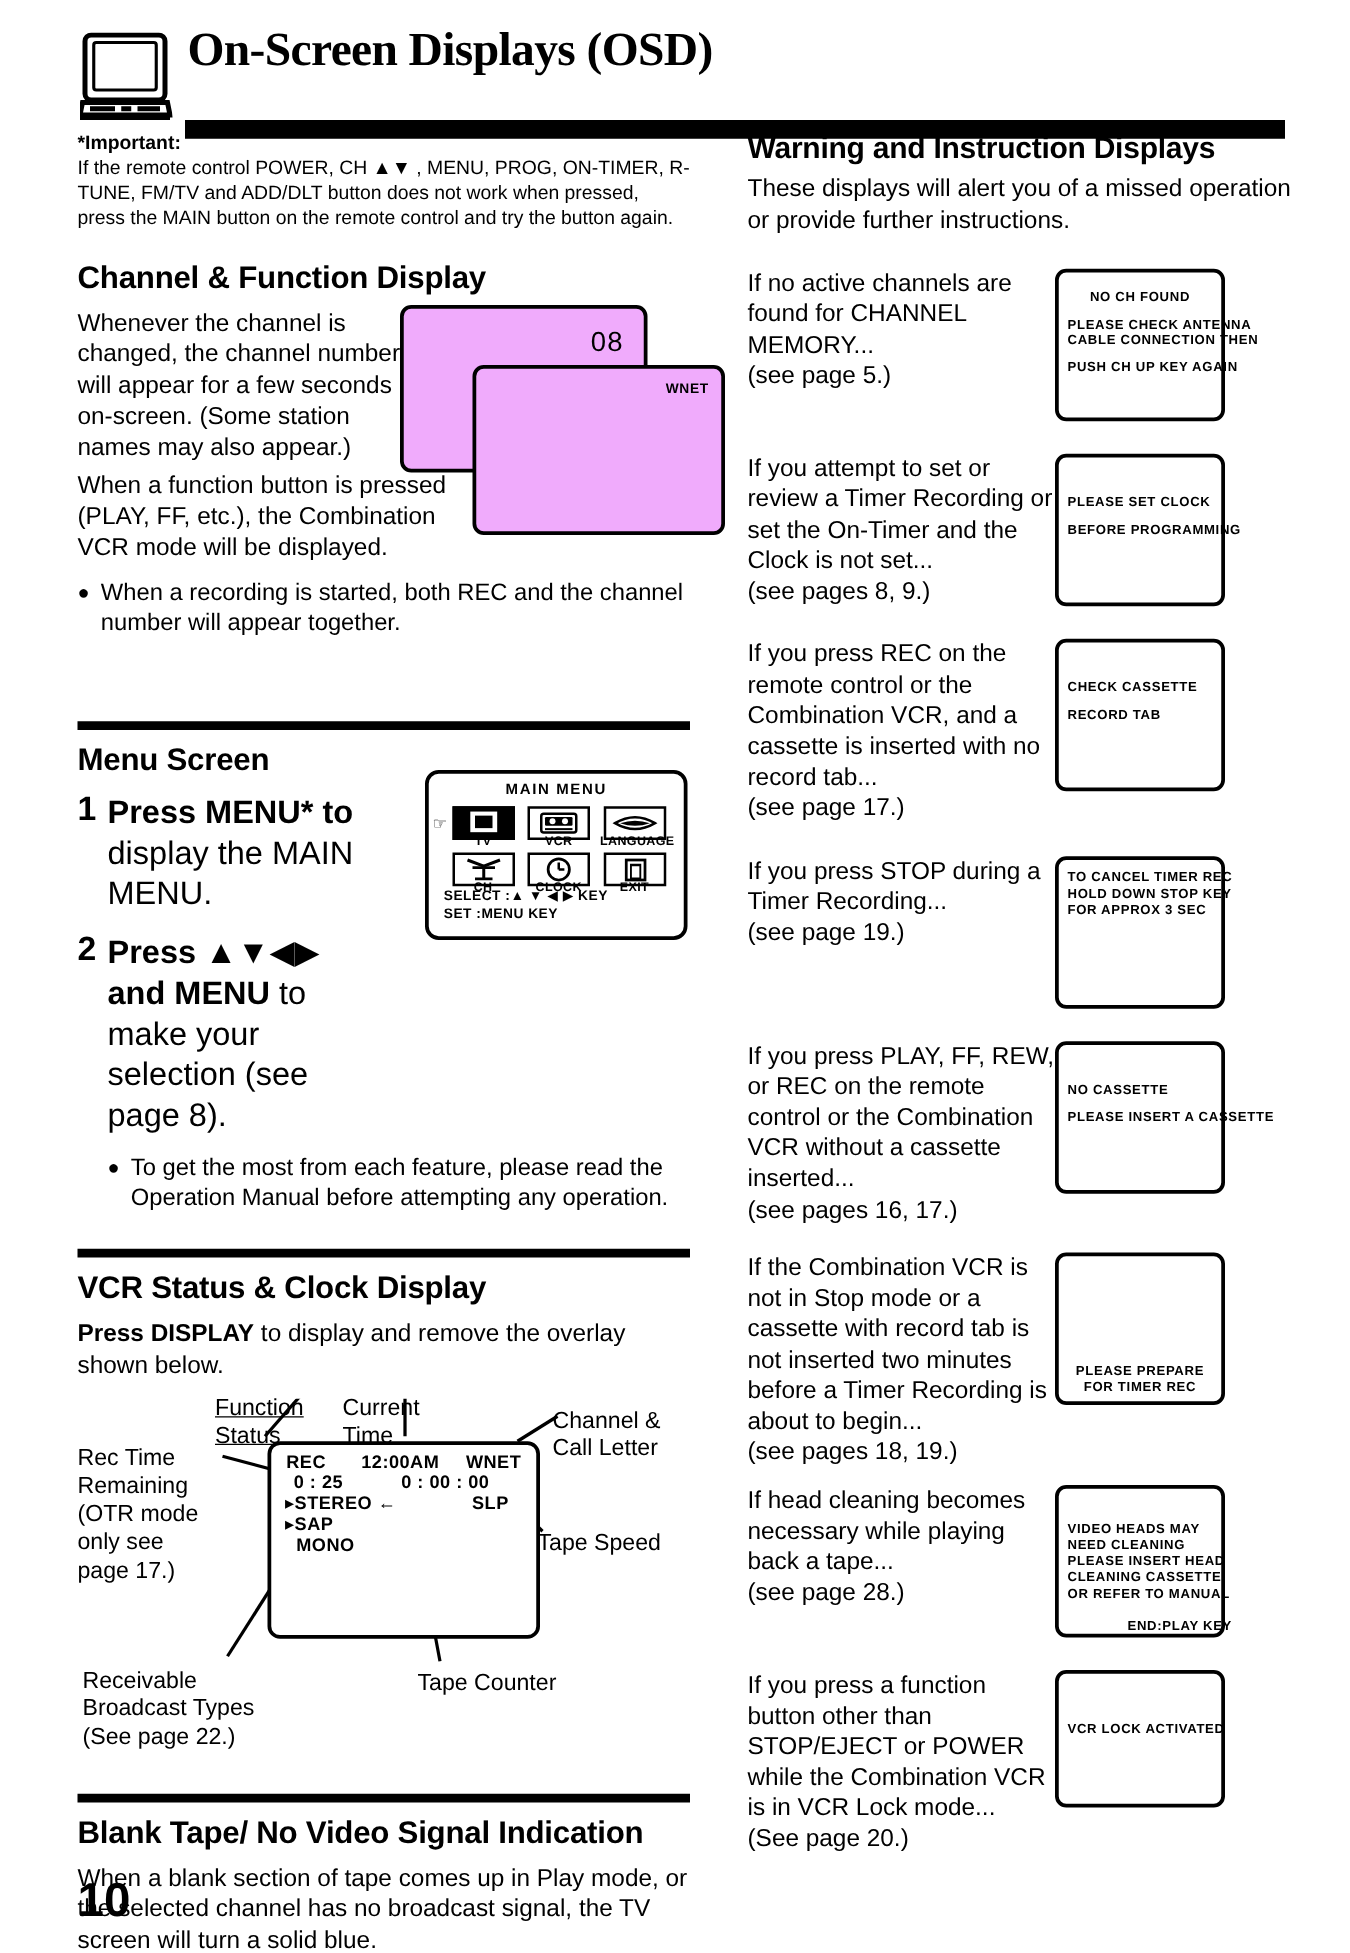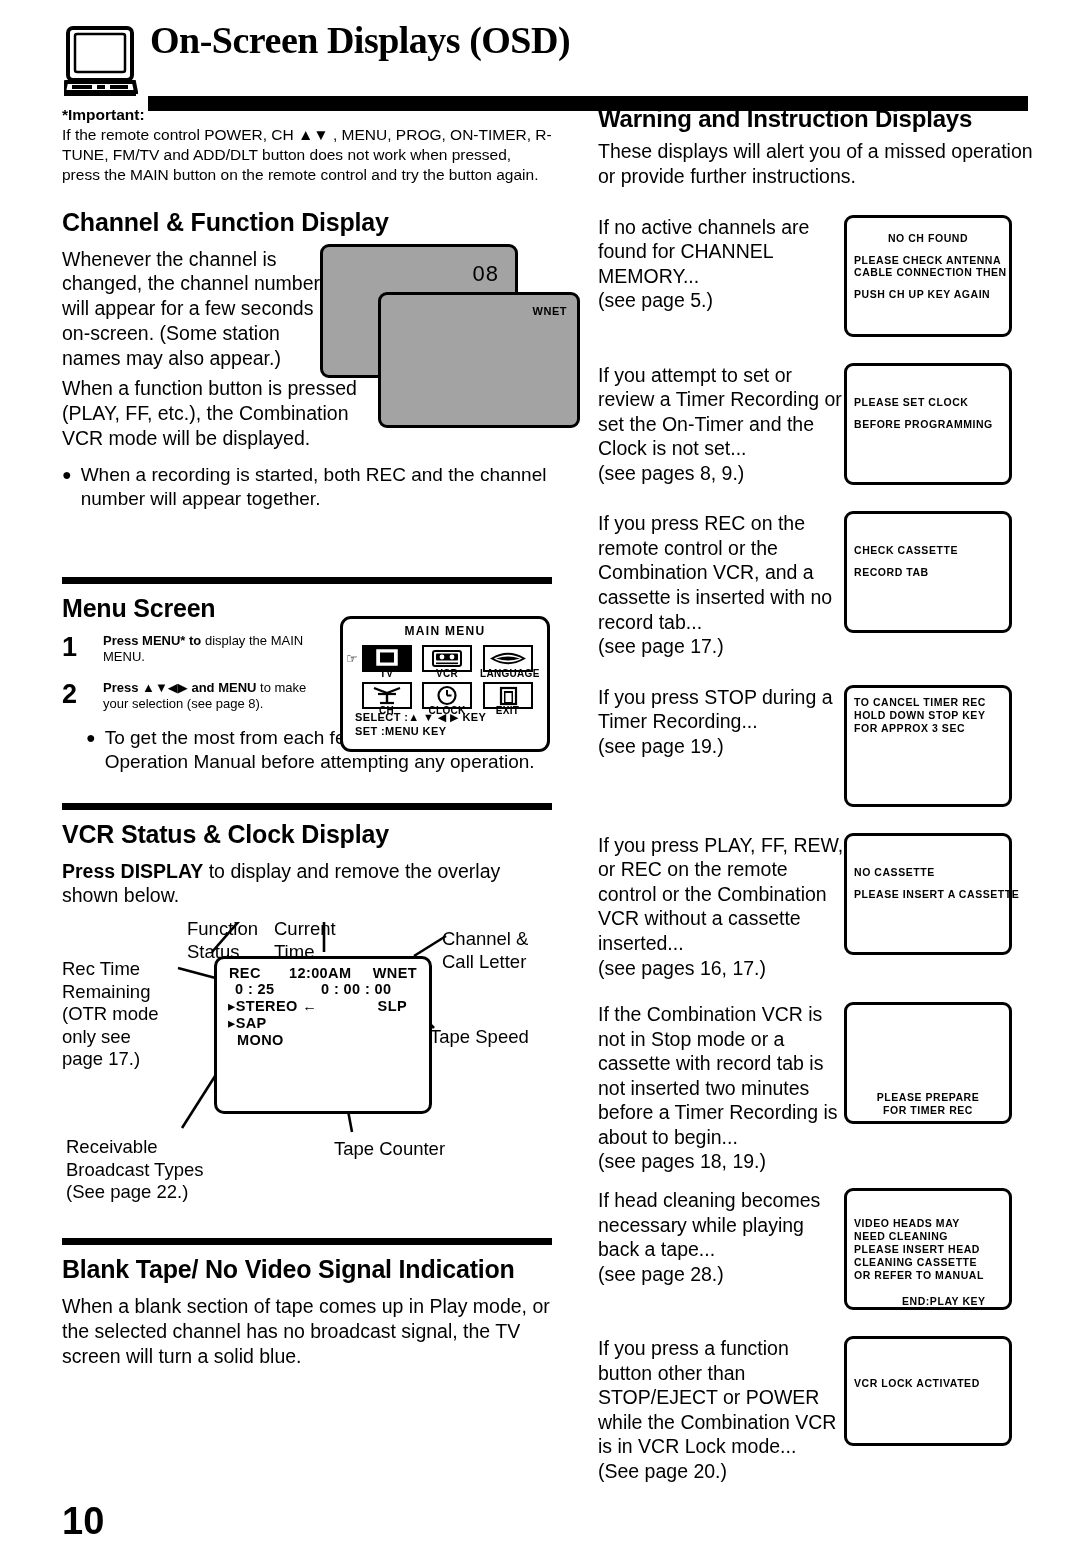--- a/index.html
+++ b/index.html
@@ -34,31 +34,31 @@
   .bullet .dot{font-size:16px;line-height:1.45;}
 
   
   #important{font-size:15.5px;line-height:1.3;}
   #important .lbl{font-weight:bold;}
 
   
   #chan-sec{position:relative;margin-top:22px;}
   #chan-text{width:262px;}
   #chan-screens{position:absolute;left:258px;top:36px;width:232px;height:186px;}
-  .tvscr{position:absolute;border:3.5px solid #000;border-radius:9px;background:#a3a3a3;}
+  .tvscr{position:absolute;border:3.5px solid #000;border-radius:9px;background:#f0abfc;}
   #scr-back{left:0;top:0;width:192px;height:128px;}
   #scr-front{left:58px;top:48px;width:196px;height:130px;}
   #scr-back-num{position:absolute;right:16px;top:14px;font-size:22px;letter-spacing:1px;}
   #scr-front-call{position:absolute;right:10px;top:10px;font-size:11px;font-weight:bold;letter-spacing:0.5px;}
 
   
   #menu-sec{position:relative;}
   .step{display:flex;gap:9px;margin-bottom:14px;}
   .step .num{font-size:27px;font-weight:bold;line-height:1;padding-top:1px;}
-  .step .txt{font-size:13px;line-height:1.26;width:210px;margin-left:17px;}
+  .step .txt{font-size:26px;line-height:1.26;width:210px;}
   #menu-box{
     position:absolute;left:278px;top:22px;width:204px;height:130px;
     border:3.5px solid #000;border-radius:11px;background:#fff;
   }
   #menu-title{text-align:center;font-size:12px;font-weight:bold;letter-spacing:1.3px;margin-top:5px;}
   #menu-grid{position:absolute;left:16px;top:26px;width:176px;}
   .mrow{display:flex;justify-content:space-between;}
   .mcell{width:55px;text-align:center;position:relative;}
   .micon{width:50px;height:27px;border:2px solid #000;margin:0 auto;position:relative;background:#fff;box-sizing:border-box;}
   .micon.sel{background:#000;}
@@ -77,34 +77,34 @@
   #osd-rec{left:12px;top:6px;}
   #osd-time{left:72px;top:6px;}
   #osd-call{right:12px;top:6px;}
   #osd-remain{left:18px;top:22px;}
   #osd-counter{left:104px;top:22px;}
   #osd-stereo{left:11px;top:39px;}
   #osd-slp{right:22px;top:39px;}
   #osd-sap{left:11px;top:56px;}
   #osd-mono{left:20px;top:73px;}
   .cal{position:absolute;font-size:18.5px;line-height:1.22;}
-  #cal-func{left:125px;top:-4px;}
+  #cal-func{left:110px;top:-4px;text-decoration:underline;}
   #cal-cur{left:212px;top:-4px;}
   #cal-chan{left:380px;top:6px;}
   #cal-rec{left:0px;top:36px;width:112px;}
   #cal-speed{left:368px;top:104px;}
   #cal-recv{left:4px;top:214px;}
   #cal-count{left:272px;top:216px;}
   #osd-lines{position:absolute;left:0;top:0;width:490px;height:300px;}
 
   
   .wrow{display:flex;align-items:flex-start;}
   .wtext{width:246px;font-size:19.5px;line-height:1.26;}
   .wbox{
-    width:168px;border:3px solid #000;border-radius:9px;background:#fff;
+    width:136px;border:3px solid #000;border-radius:9px;background:#fff;
     box-sizing:border-box;position:relative;flex:none;
   }
   .wbox .ln{
     font-size:10.5px;font-weight:bold;letter-spacing:0.55px;
     line-height:1.15;white-space:nowrap;
   }
   .wbox .ln.ctr{text-align:center;}
   .wbox-inner{position:absolute;left:0;right:0;}
 
   #pagenum{position:absolute;left:62px;top:1500px;font-size:38px;font-weight:bold;}

